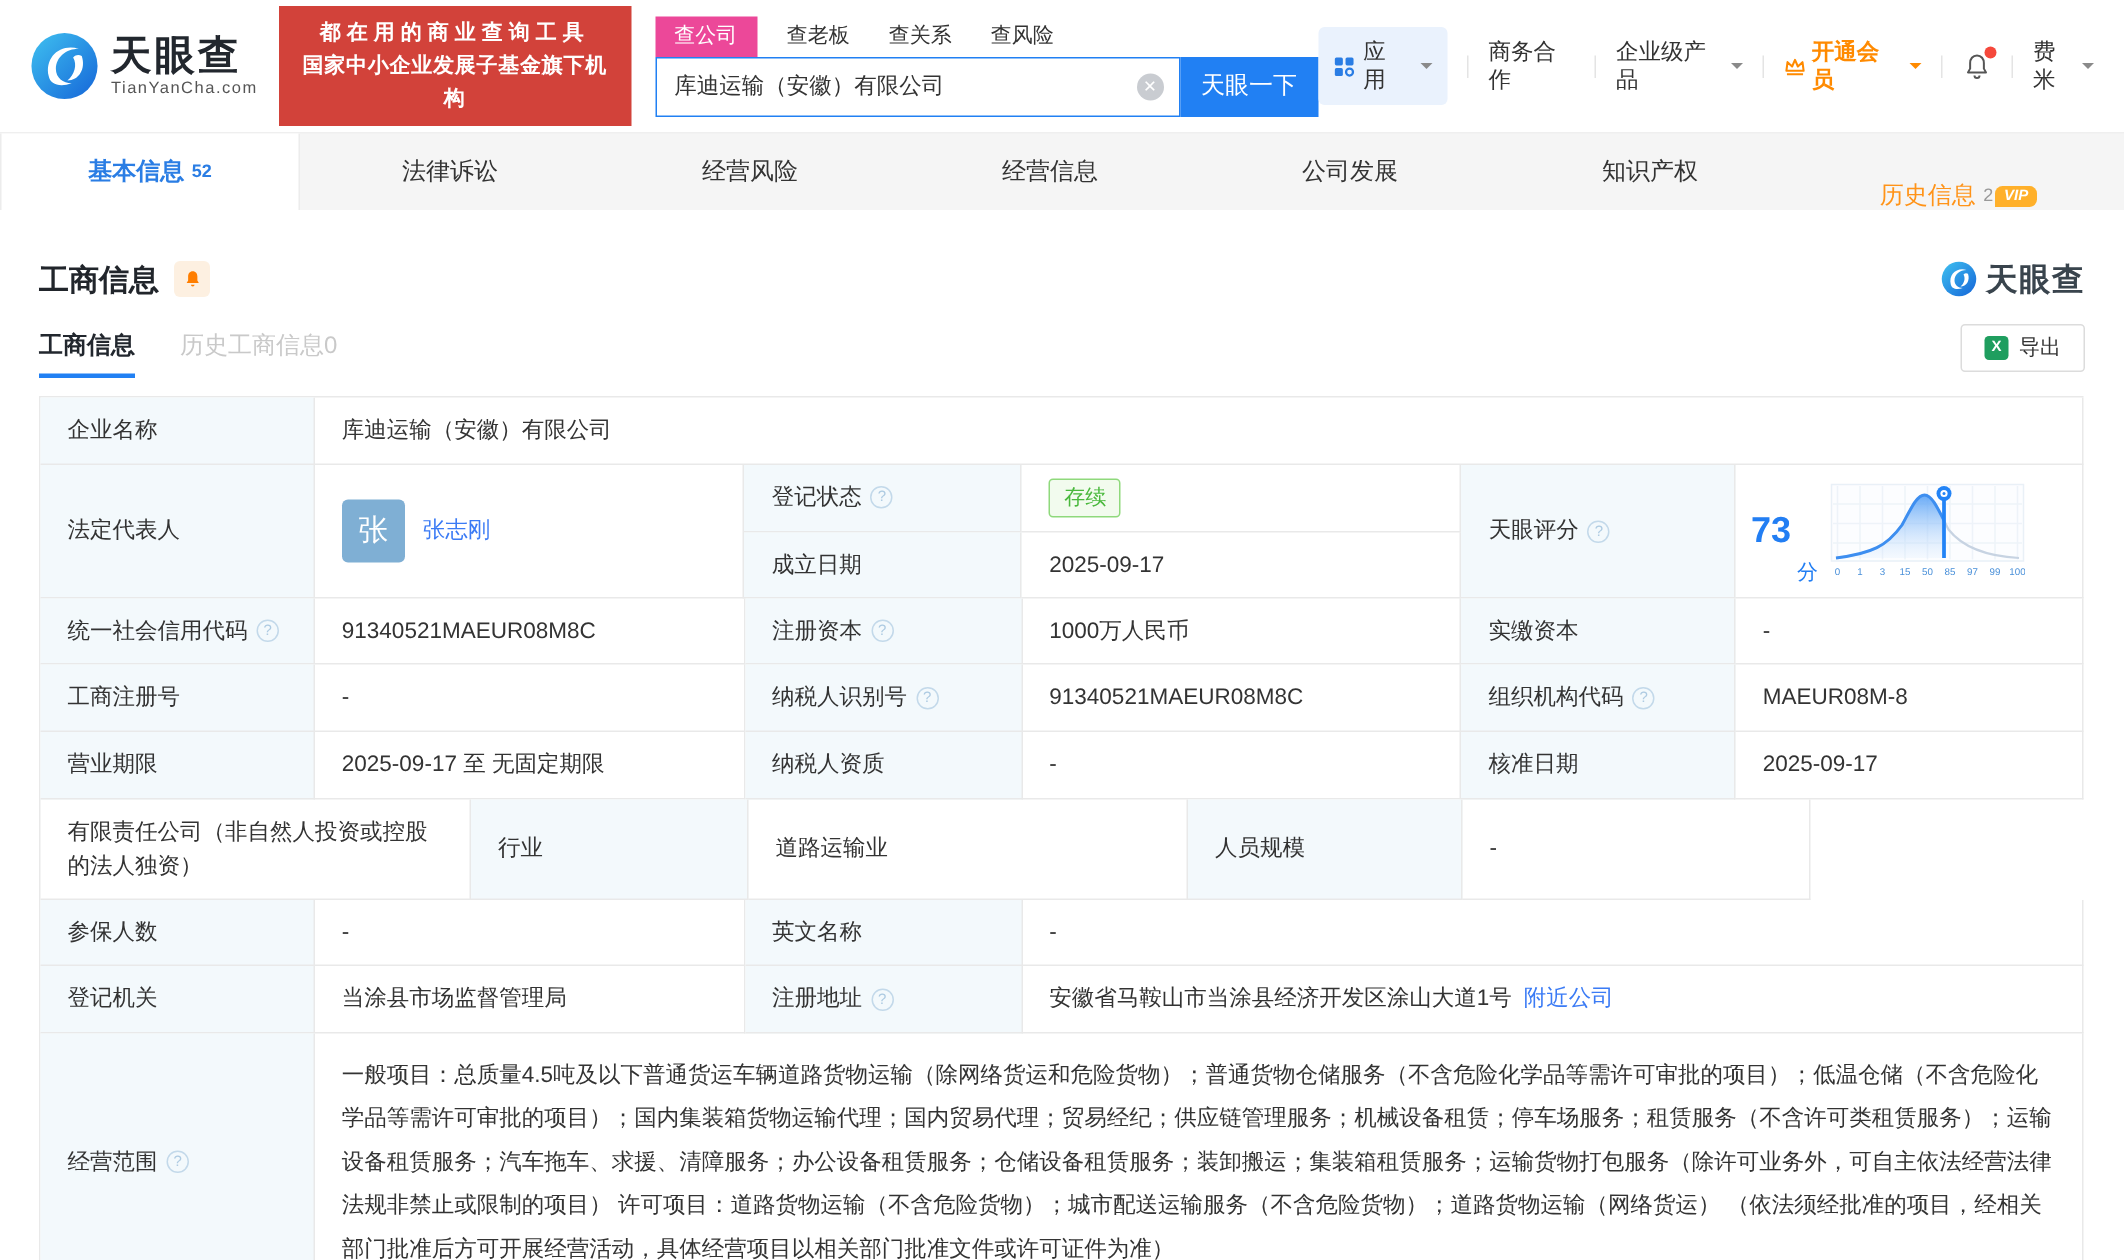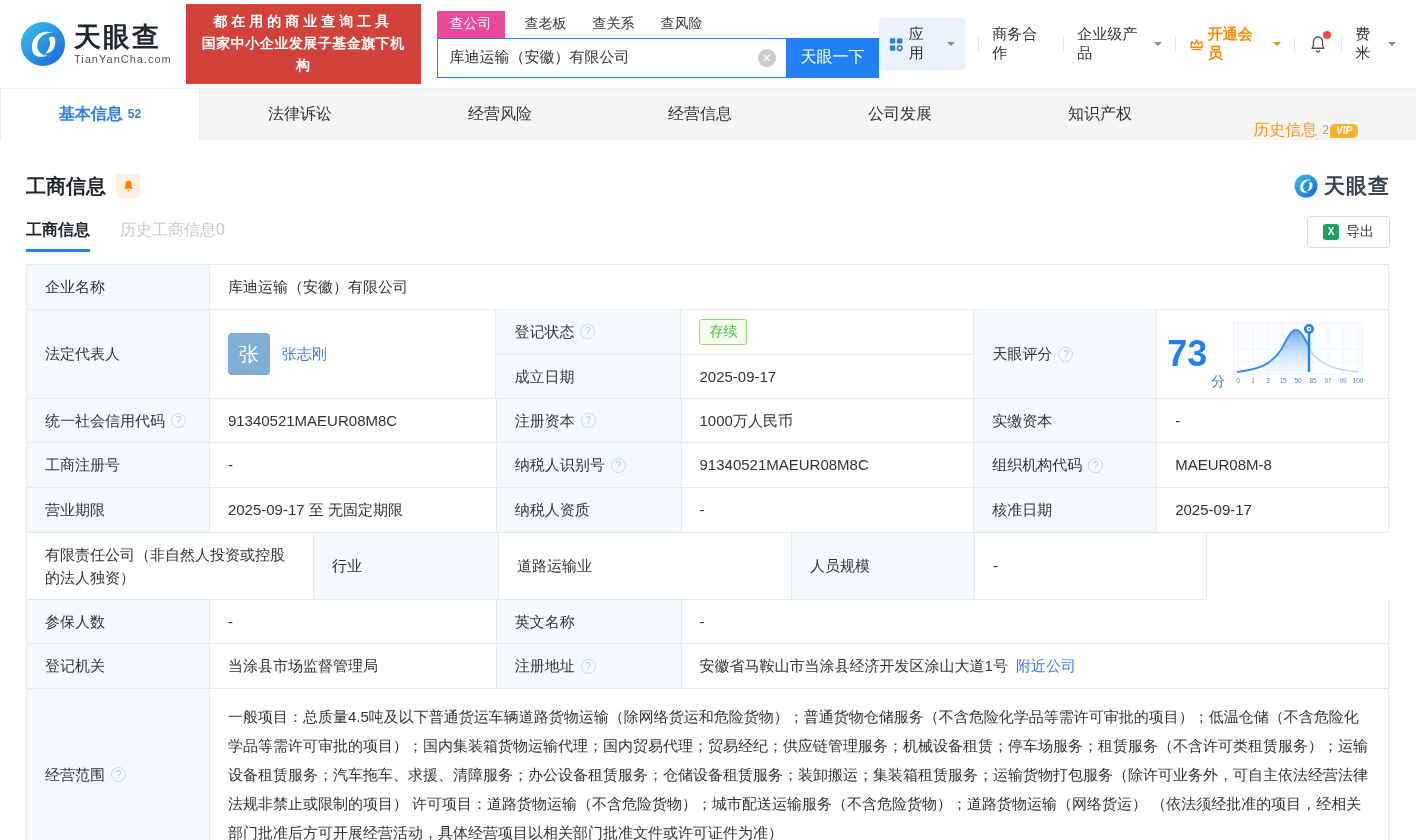--- a/index.html
+++ b/index.html
@@ -68,21 +68,21 @@
   .h45{min-height:45px;} .h44{min-height:44px;} .h67{min-height:67px;} .h89{min-height:89px;} .h148{min-height:148px;}
   .help { display:inline-block; width:15px; height:15px; border:1px solid #c3d9ea; border-radius:50%; color:#aecbe2; font-size:10px; line-height:13px; text-align:center; margin-left:6px; flex:none; }
   .subcol { width:478px; display:flex; flex-direction:column; }
   .subrow { display:flex; flex:1; }
   .subrow .cell { width:185px; }
   .subrow .cell.val { width:293px; }
   .avatar { width:42px; height:42px; border-radius:4px; background:#7fafd4; color:#fff; font-size:20px; display:flex; align-items:center; justify-content:center; margin-right:12px; flex:none; }
   a.blue, .blue-link { color:#3b7bf5; text-decoration:none; cursor:pointer; }
   .status-badge { display:inline-block; border:1px solid #8fd97c; background:#f2fbee; color:#49b83c; font-size:14px; padding:2px 9px; border-radius:3px; line-height:1.4; }
   .score-cell { padding:0 6px 0 10px; gap:8px; }
-  .score-num { font-size:36px; font-weight:bold; color:#227ef3; line-height:1; }
+  .score-num { font-size:24px; font-weight:bold; color:#227ef3; line-height:1; }
   .score-unit { font-size:14px; color:#227ef3; align-self:flex-end; margin-bottom:5px; margin-left:-4px; }
   .multiline { display:block; padding:13px 18px; line-height:29px; }
   .addr-cell { gap:8px; }
 </style>
 </head>
 <body>
 
 <header class="topbar">
   <div class="logo">
     <svg width="46" height="46" viewBox="0 0 48 48">

